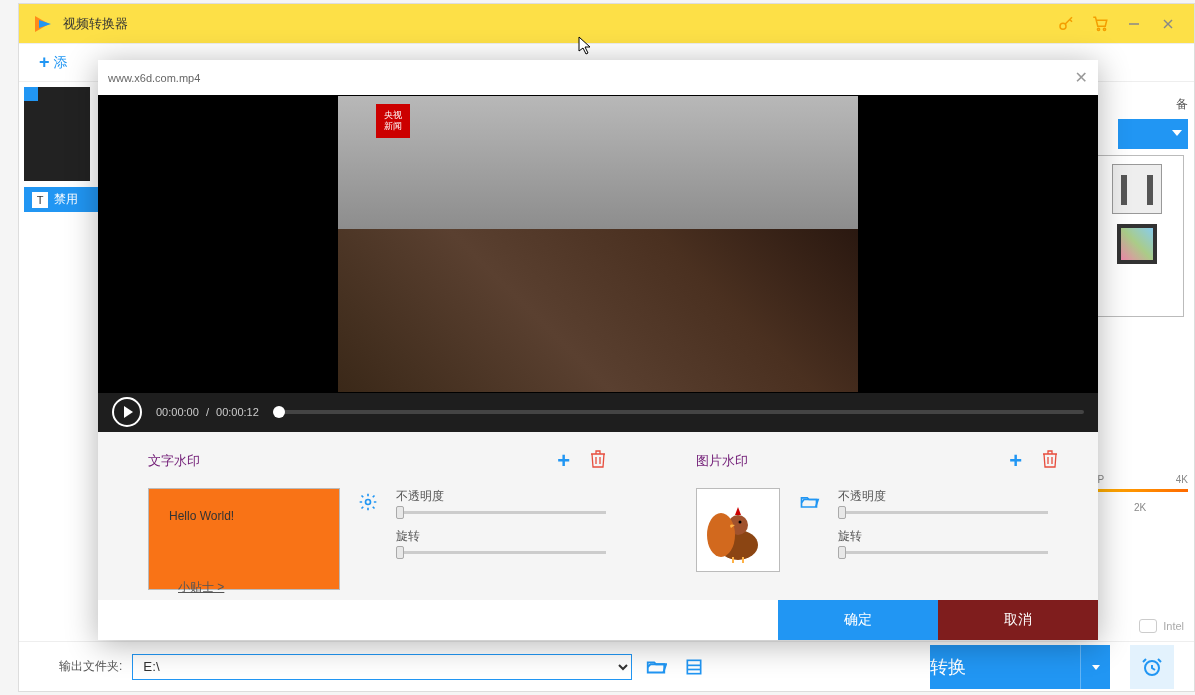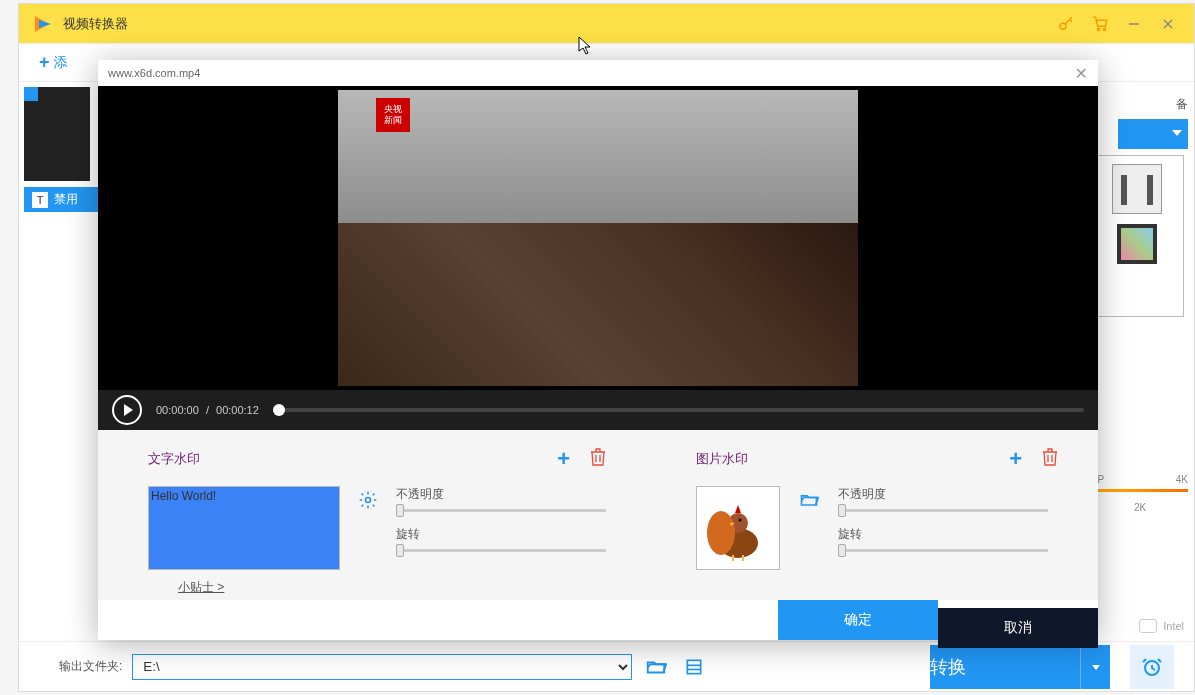--- a/index.html
+++ b/index.html
@@ -42,21 +42,21 @@
 .bottom-bar { position: absolute; bottom: 0; left: 0; right: 0; height: 50px; display: flex; align-items: center; padding: 0 20px; background: #fff; border-top: 1px solid #eee; gap: 10px; }
 .bottom-bar .lbl { font-size: 12px; color: #555; margin-left: 20px; }
 .bottom-bar select { flex: 0 0 500px; height: 26px; border: 1px solid #2196f3; color: #333; padding: 0 6px; background: #fff; }
 .bottom-bar .folder, .bottom-bar .list { width: 28px; height: 28px; display: flex; align-items: center; justify-content: center; cursor: pointer; }
 .bottom-bar .convert-btn { margin-left: auto; width: 180px; height: 44px; background: #2196f3; color: #fff; font-size: 18px; display: flex; align-items: center; position: relative; cursor: pointer; }
 .bottom-bar .convert-btn .side { position: absolute; right: 0; top: 0; width: 30px; height: 100%; border-left: 1px solid rgba(255,255,255,0.3); display: flex; align-items: center; justify-content: center; }
 .bottom-bar .clock { width: 44px; height: 44px; background: #e3f2fd; margin-left: 10px; display: flex; align-items: center; justify-content: center; cursor: pointer; }
 
 
 .modal { position: absolute; top: 60px; left: 98px; width: 1000px; height: 580px; background: #fff; box-shadow: 0 4px 30px rgba(0,0,0,0.3); display: flex; flex-direction: column; }
-.modal-head { height: 26px; display: flex; align-items: center; padding: 0 10px; font-size: 11px; color: #666; }
+.modal-head { height: 36px; display: flex; align-items: center; padding: 0 10px; font-size: 11px; color: #666; }
 .modal-head .close { margin-left: auto; cursor: pointer; color: #999; font-size: 16px; }
 
 .video-area { height: 304px; background: #000; display: flex; align-items: center; justify-content: center; position: relative; }
 .video-frame { width: 520px; height: 296px; background: linear-gradient(135deg, #6a7a6a 0%, #3a4a3a 30%, #5a4a3a 60%, #2a2a2a 100%); position: relative; overflow: hidden; }
 .video-frame::before { content: ''; position: absolute; top: 0; left: 0; right: 0; height: 50%; background: linear-gradient(180deg, #b8b8b8, #888); }
 .video-frame::after { content: ''; position: absolute; bottom: 0; left: 0; right: 0; height: 55%; background: linear-gradient(45deg, #3a2818 0%, #5a4030 40%, #4a3020 70%, #2a1810 100%); }
 .video-badge { position: absolute; top: 8px; left: 38px; width: 34px; height: 34px; background: #c00; color: #fff; font-size: 9px; display: flex; flex-direction: column; align-items: center; justify-content: center; line-height: 1.2; z-index: 2; }
 
 .player-bar { height: 40px; background: #1e1e1e; display: flex; align-items: center; padding: 0 14px; gap: 14px; }
 .play-btn { width: 30px; height: 30px; border: 2px solid #fff; border-radius: 50%; display: flex; align-items: center; justify-content: center; cursor: pointer; }
@@ -66,37 +66,37 @@
 .progress .handle { position: absolute; left: 0; top: -4px; width: 12px; height: 12px; background: #fff; border-radius: 50%; }
 
 .watermark-panel { flex: 1; display: flex; background: #f5f5f5; }
 .wm-col { flex: 1; padding: 16px 40px 10px 50px; position: relative; }
 .wm-head { display: flex; align-items: center; margin-bottom: 14px; }
 .wm-title { font-size: 13px; color: #701a75; flex: 1; }
 .wm-head .plus { color: #2196f3; font-size: 22px; font-weight: bold; cursor: pointer; margin-right: 20px; }
 .wm-head .trash { cursor: pointer; }
 
 .wm-body { display: flex; gap: 18px; align-items: flex-start; }
-.text-input { width: 192px; height: 84px; border: 1px solid #bbb; background: #3b82f6; padding: 2px; font-size: 12px; color: #333; resize: none; }
+.text-input { width: 192px; height: 102px; border: 1px solid #bbb; background: #f97316; padding: 20px; font-size: 12px; color: #333; resize: none; }
 .img-preview { width: 84px; height: 84px; border: 1px solid #bbb; background: #fff; display: flex; align-items: center; justify-content: center; }
 .gear { cursor: pointer; margin-top: 4px; }
 .folder-open { cursor: pointer; margin-top: 4px; color: #2196f3; }
 
 .sliders { flex: 1; }
 .slider-row { margin-bottom: 14px; }
 .slider-row .slbl { font-size: 12px; color: #555; margin-bottom: 6px; }
 .slider-row .strack { height: 3px; background: #ccc; position: relative; width: 210px; }
 .slider-row .sknob { position: absolute; left: 0; top: -5px; width: 8px; height: 13px; background: #e8e8e8; border: 1px solid #aaa; border-radius: 2px; }
 
 .tips-link { position: absolute; bottom: 4px; left: 80px; font-size: 12px; color: #555; text-decoration: underline; cursor: pointer; }
 
 .modal-footer { height: 40px; display: flex; justify-content: flex-end; }
 .modal-footer .btn { width: 160px; height: 40px; display: flex; align-items: center; justify-content: center; color: #fff; font-size: 14px; cursor: pointer; text-align: right; }
 .btn-ok { background: #2196f3; }
-.btn-cancel { background: #0f172a; margin-top: 8px; }
+.btn-cancel { background: #7f1d1d; }
 
 .cursor { position: absolute; top: 36px; left: 578px; z-index: 100; pointer-events: none; }
 </style>
 </head>
 <body>
 
 <div class="main-window">
   <div class="titlebar">
     <span class="logo">
       <svg viewBox="0 0 24 24" width="24" height="24">

